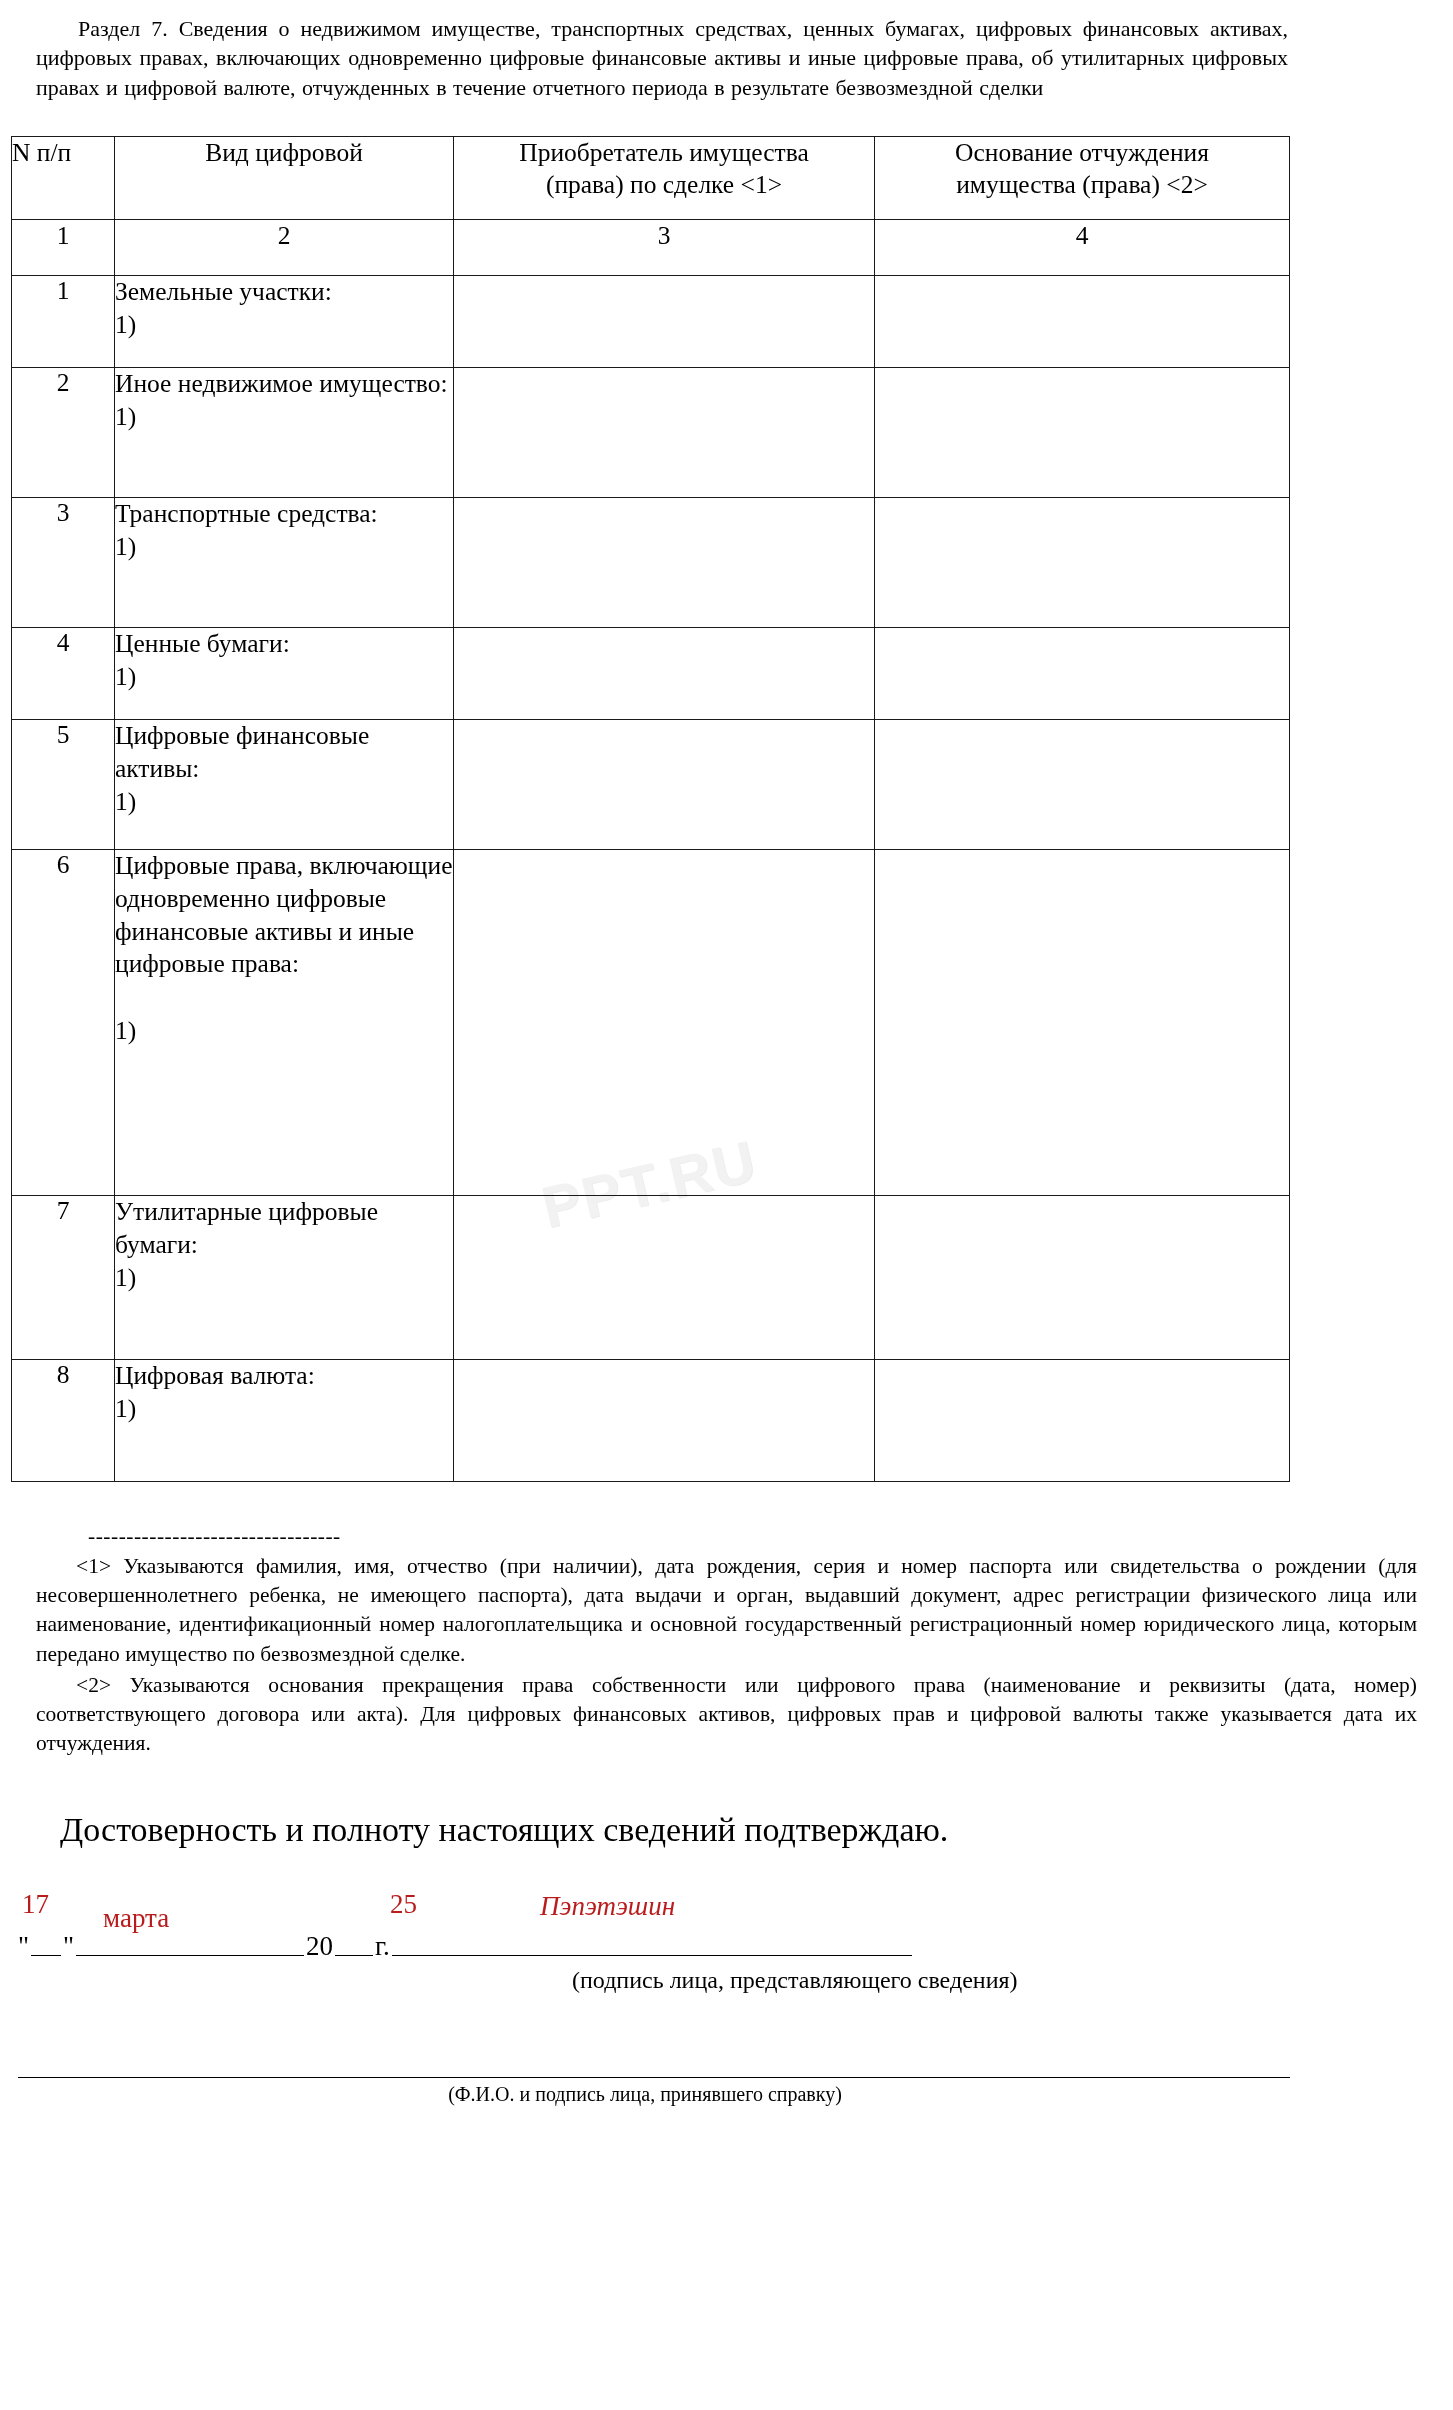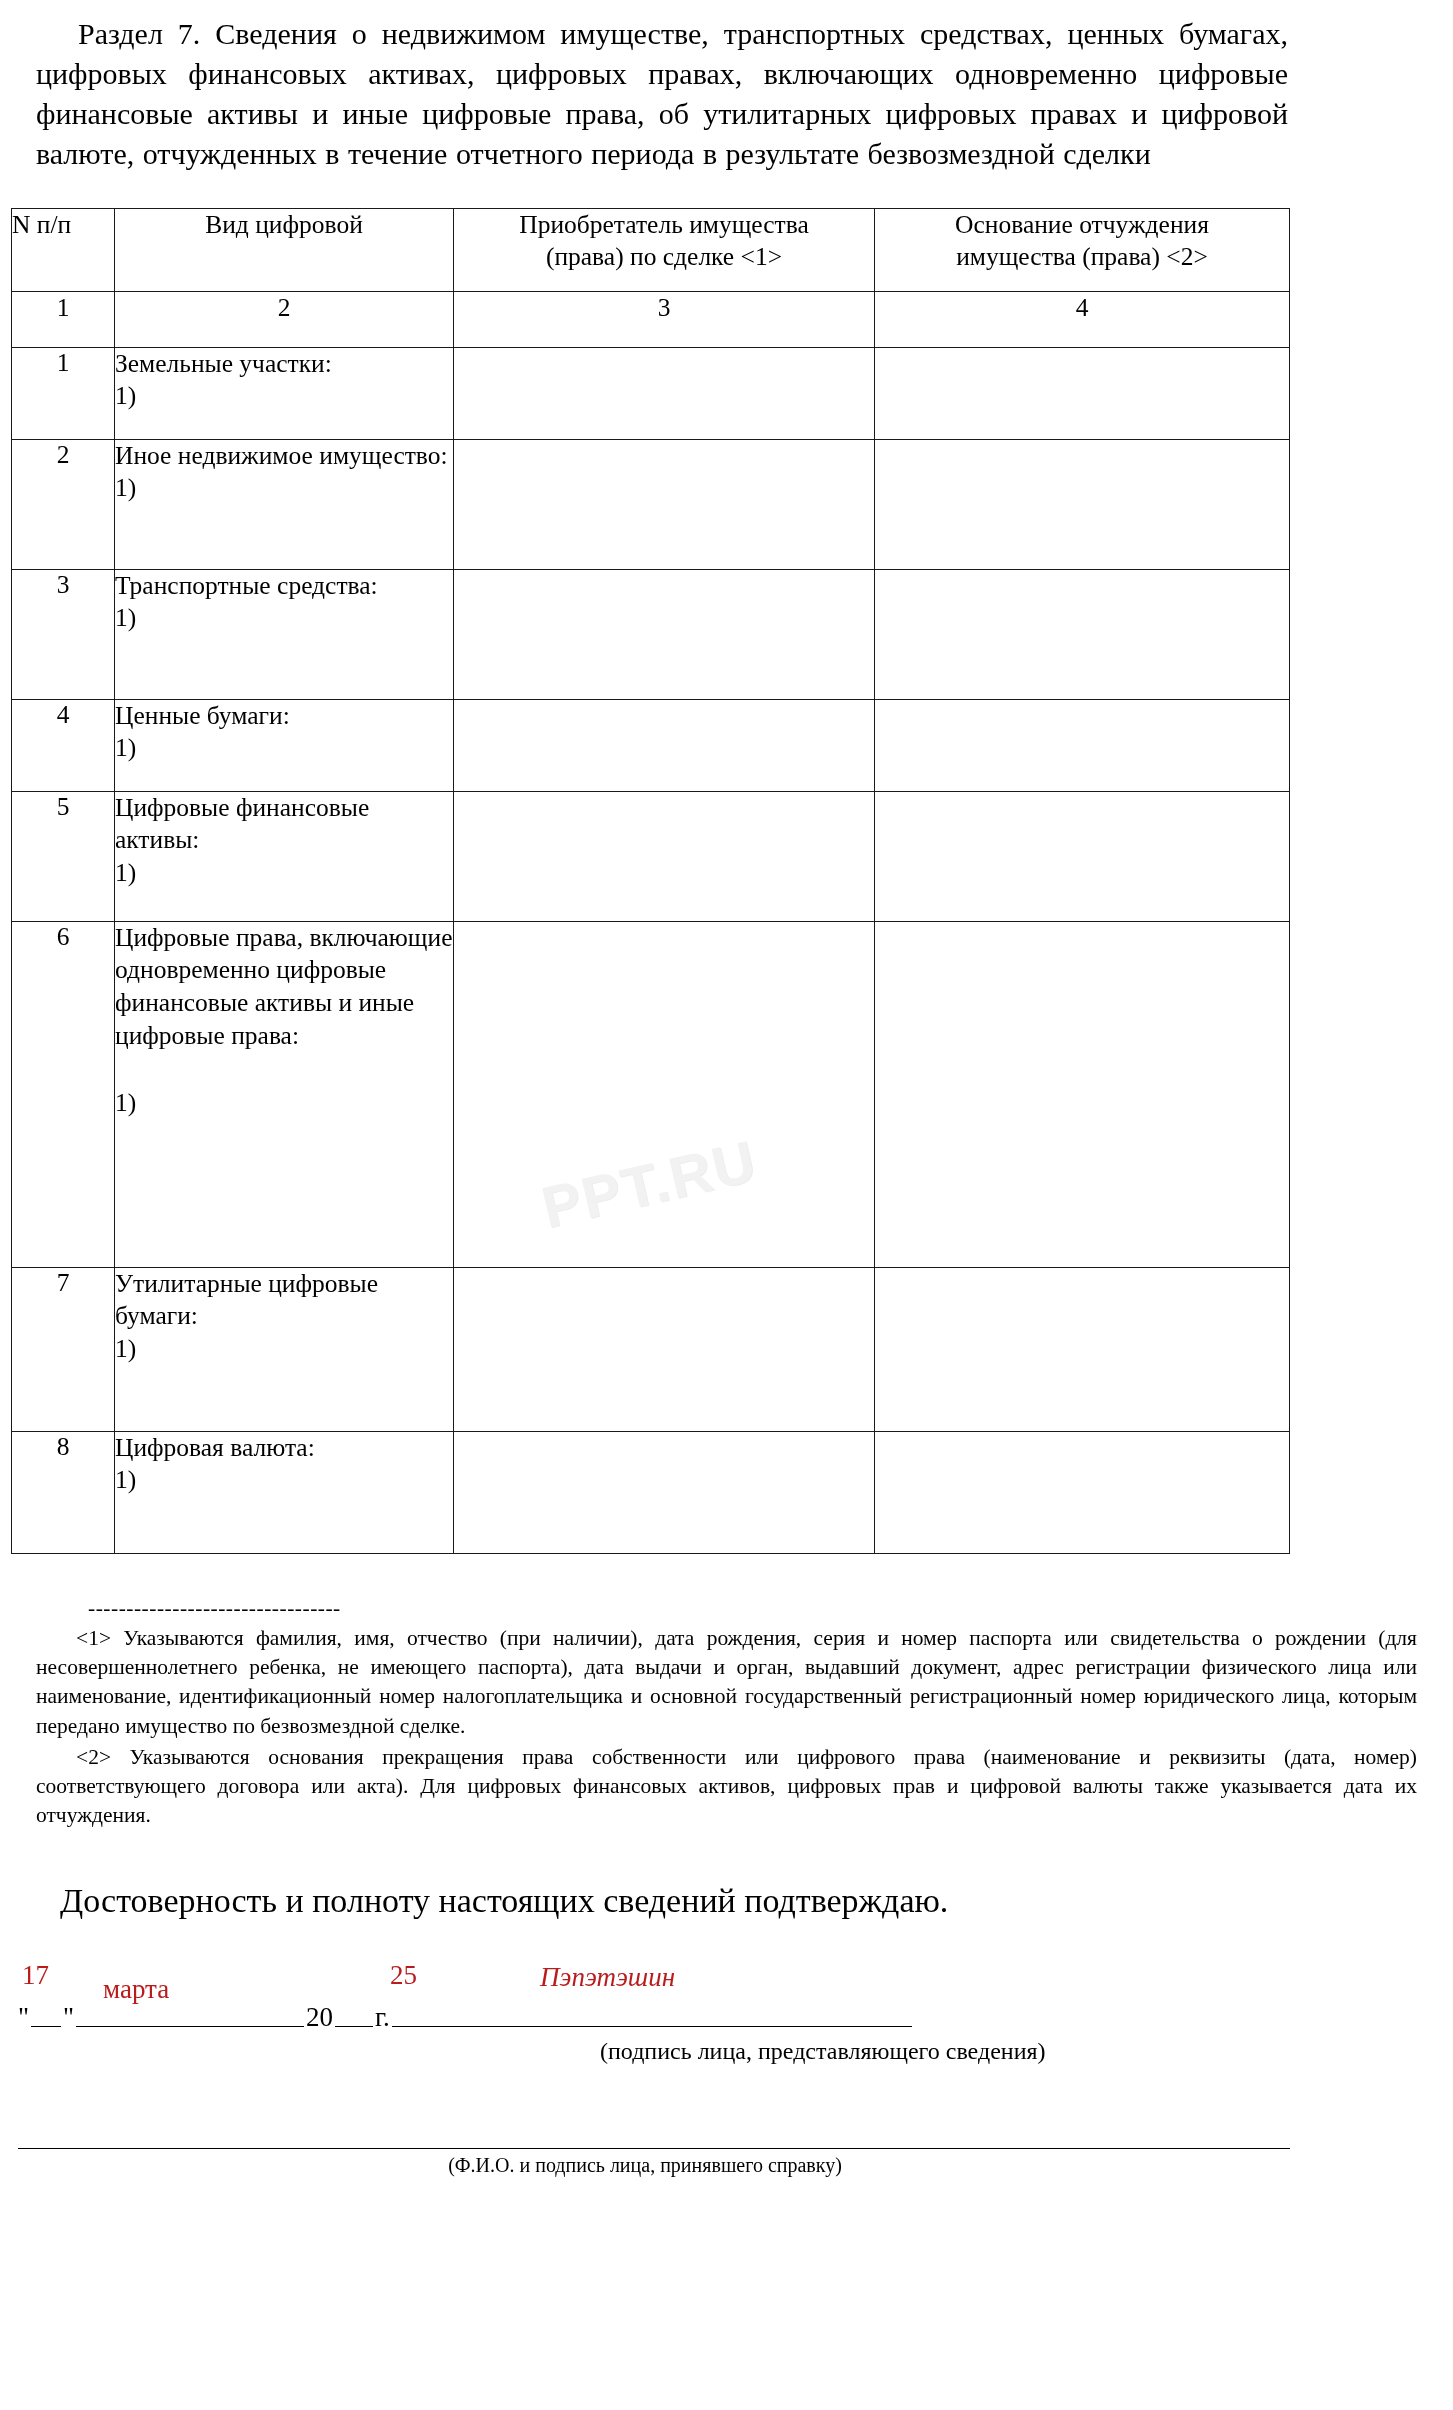--- a/index.html
+++ b/index.html
@@ -36,21 +36,21 @@
 
   #page {
     position: relative;
     z-index: 2;
     padding: 0;
   }
 
   
   #heading {
     margin: 14px 165px 0 36px;
-    font-size: 30px;
+    font-size: 22px;
     line-height: 1.33;
     text-align: justify;
     text-indent: 42px;
     word-spacing: 1px;
   }
 
   
   #info-table {
     margin: 34px 0 0 11px;
     width: 1278px;
@@ -150,21 +150,21 @@
     height: 0;
     margin: 0 2px 6px 2px;
   }
   .rule-quote { width: 30px; }
   .rule-month { width: 228px; }
   .rule-yy    { width: 38px; }
   .rule-sign  { width: 520px; }
 
   #sig-caption {
     position: absolute;
-    left: 600px;
+    left: 572px;
     top: 78px;
     font-size: 24px;
   }
 
   
   #accept-block {
     position: relative;
     margin-top: 28px;
     height: 90px;
   }

